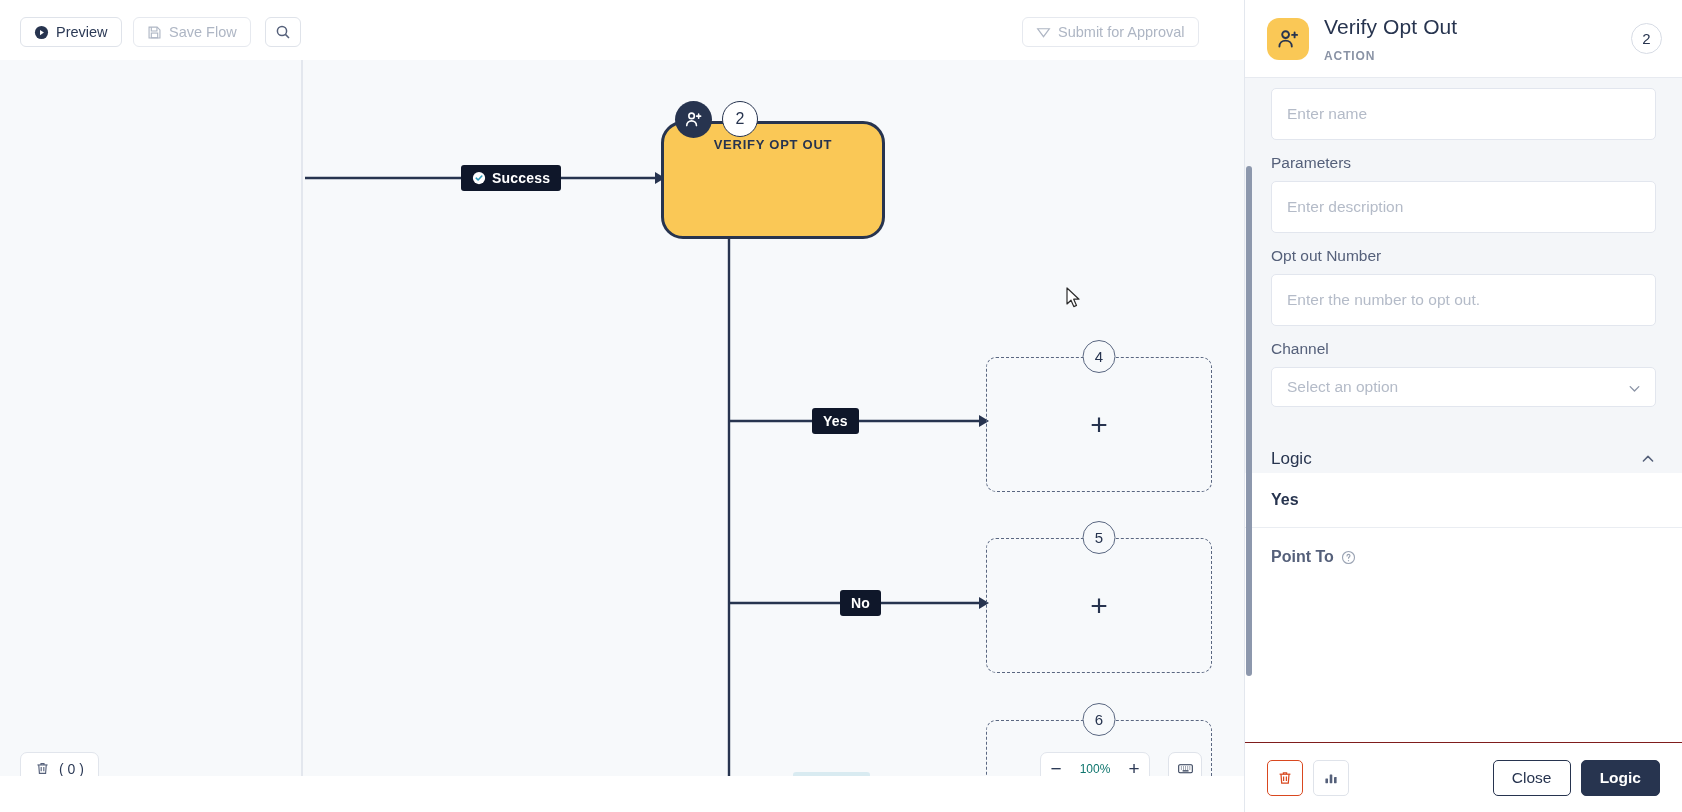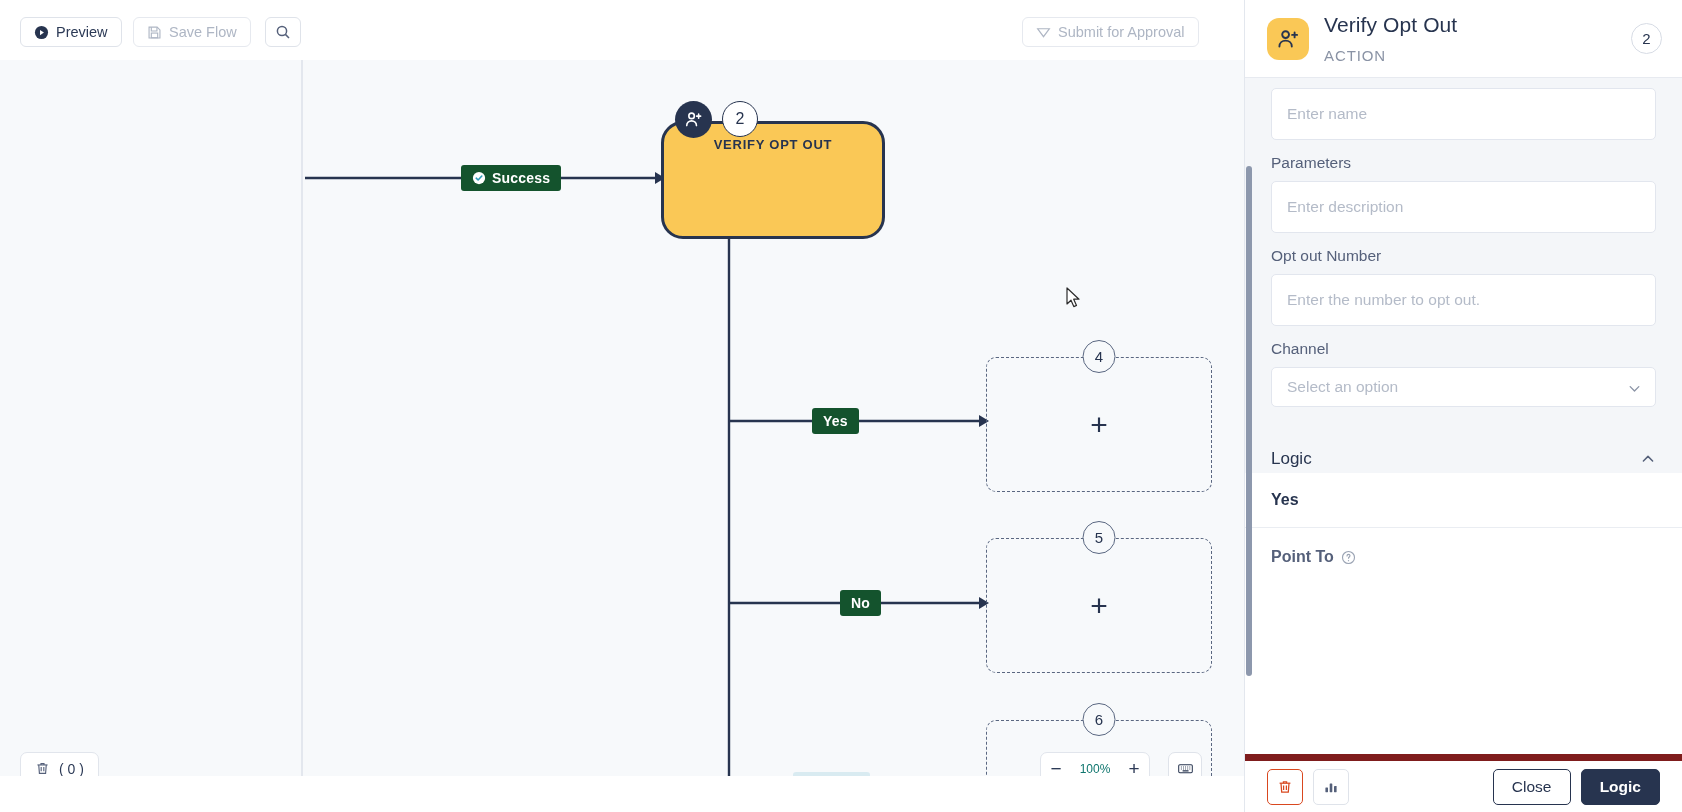--- a/index.html
+++ b/index.html
@@ -61,21 +61,21 @@
   .ico svg { display: block; }
 
   
   #flow { position: absolute; left: 0; top: 0; width: 1244px; height: 812px; }
 
   .edge-label {
     position: absolute;
     display: flex; align-items: center; gap: 6px;
     height: 26px;
     padding: 0 11px;
-    background: #14532d;
+    background: #0f172a;
     border-radius: 3px;
     color: #ffffff;
     font-size: 14px;
     font-weight: bold;
     letter-spacing: .2px;
     z-index: 12;
     cursor: pointer;
   }
   .edge-label.ghost { background: #cfe5ee; color: #ffffff; opacity:.75; }
 
@@ -200,21 +200,21 @@
     flex: 0 0 auto;
   }
   #panel-avatar {
     width: 42px; height: 42px; border-radius: 12px;
     background: #fac856;
     display: flex; align-items: center; justify-content: center;
     flex: 0 0 auto;
   }
   #panel-titles { margin-left: 15px; flex: 1 1 auto; min-width:0; }
   #panel-title { font-size: 21px; color: #27344f; font-weight: normal; letter-spacing:.1px; }
-  #panel-subtitle { font-size: 15px; color: #8a93a5; letter-spacing: .9px; margin-top: 10px; }
+  #panel-subtitle { font-size: 12px; color: #8a93a5; letter-spacing: .9px; margin-top: 10px; font-weight: bold; }
   #panel-step-badge {
     width: 31px; height: 31px; border-radius: 50%;
     border: 1px solid #d7dce5; background: #fff;
     display: flex; align-items: center; justify-content: center;
     font-size: 15px; color: #27344f; flex: 0 0 auto;
   }
 
   #panel-scroll {
     position: relative;
     flex: 1 1 auto;
@@ -274,22 +274,22 @@
     border-bottom: 1px solid #eaedf2;
   }
   .logic-sub {
     padding: 20px 26px 30px 26px;
     display: flex; align-items: center; gap: 7px;
     font-size: 16px; color: #55607a; font-weight: bold;
   }
 
   #panel-footer {
     flex: 0 0 auto;
-    height: 58px;
-    border-top: 7px solid #7f1d1d;
+    height: 70px;
+    border-top: 1px solid #7f1d1d;
     background: #ffffff;
     display: flex; align-items: center;
     padding: 0 22px;
     gap: 10px;
   }
   .icon-btn {
     width: 36px; height: 36px;
     border-radius: 5px;
     border: 1px solid #dfe3ea;
     background: #fff;

